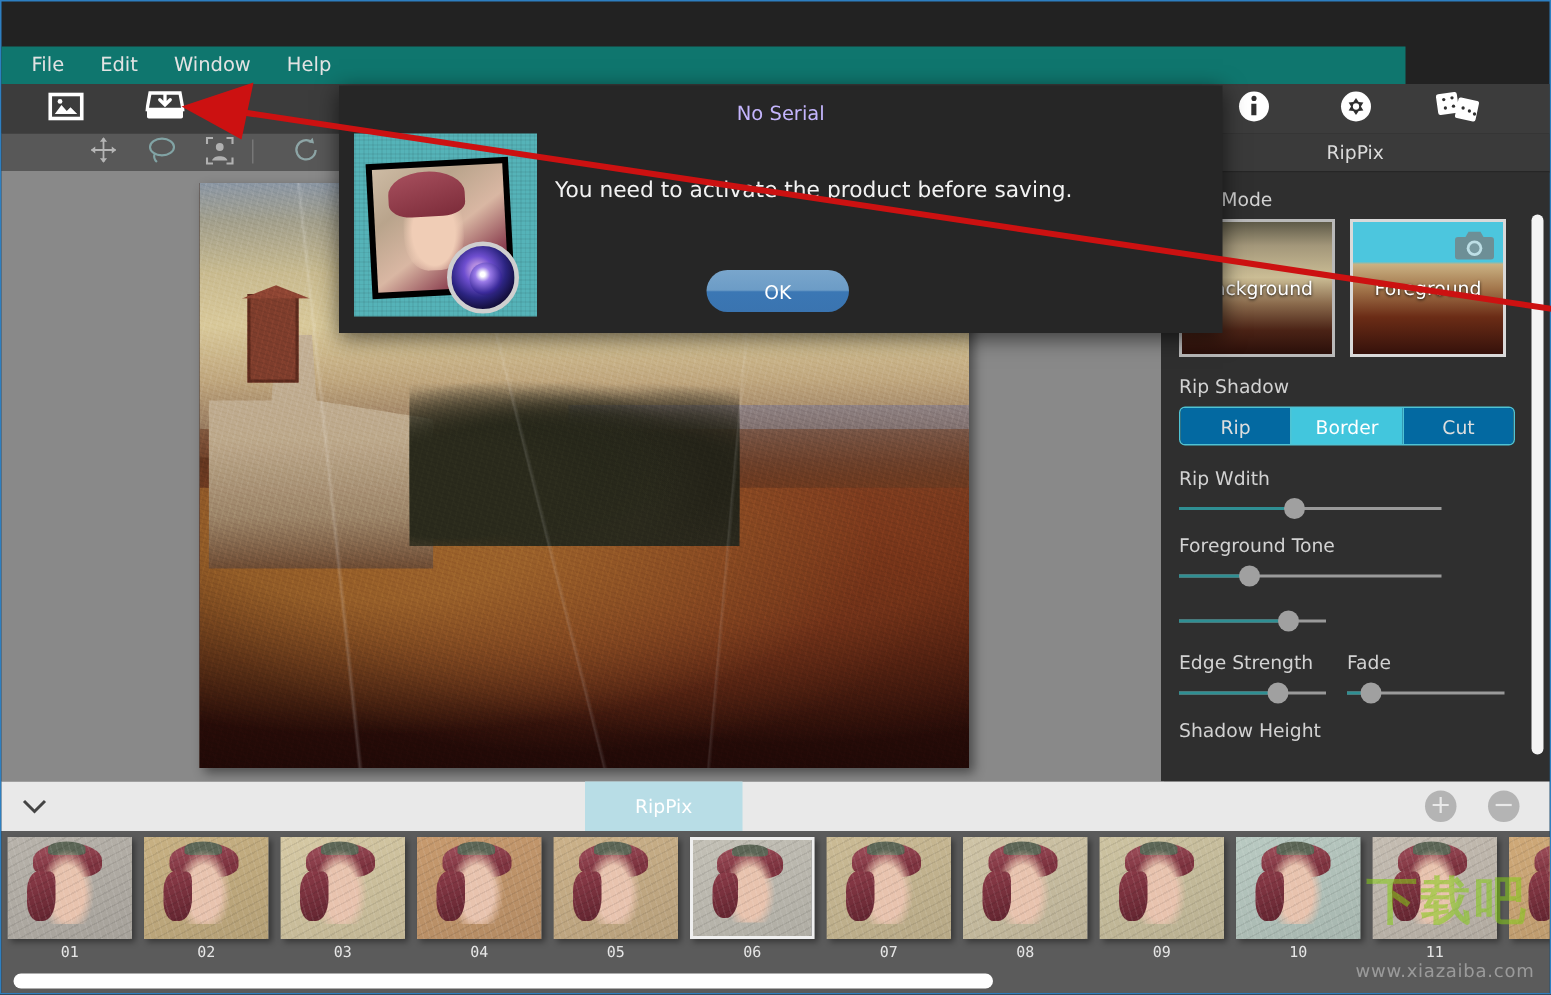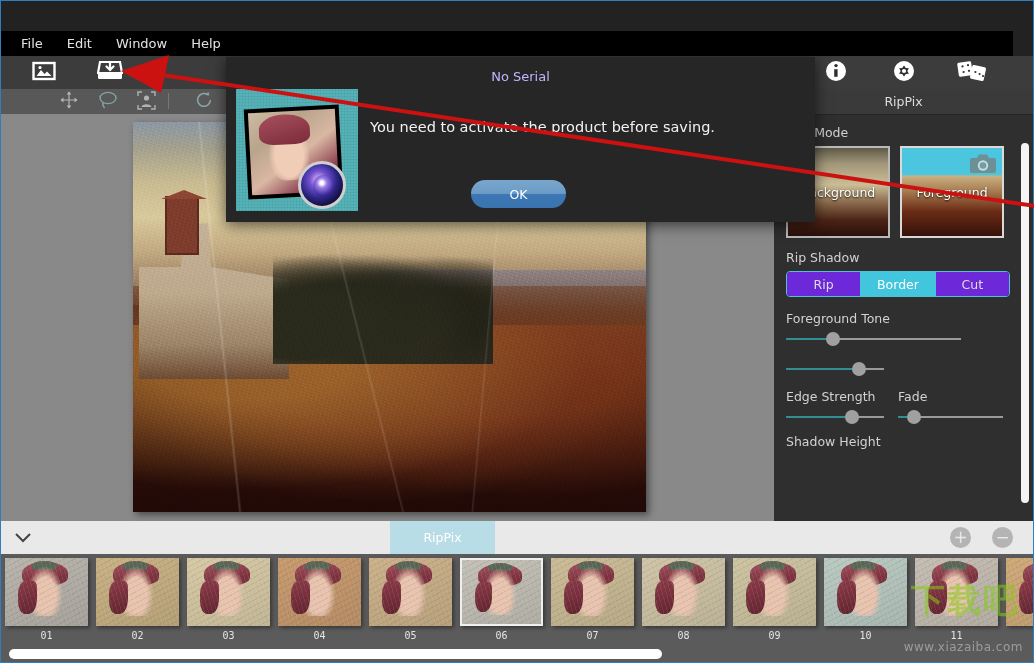--- a/index.html
+++ b/index.html
@@ -31,22 +31,22 @@
   .title-text { font-size:13.5px; color:#1b1b1b; letter-spacing:.1px; }
   .win-btns { margin-left:auto; display:flex; height:30px; }
   .win-btn {
     width:46px; height:30px; display:flex; align-items:center; justify-content:center;
     color:#222; font-size:13px; background:#fff;
   }
   .win-btn svg { display:block; }
 
   
   .menubar{
-    position:absolute; left:0; top:30px; width:1012px; height:25px;
-    background:#000000; display:flex; align-items:center; padding-left:8px;
+    position:absolute; left:0; top:30px; width:936px; height:25px;
+    background:#0f766e; display:flex; align-items:center; padding-left:8px;
   }
   .menu-item{
     color:#e3e3e3; font-size:13px; padding:3px 12px; cursor:default;
   }
 
   
   .toolbar{
     position:absolute; left:0; top:55px; width:1032px; height:33px;
     background:#3c3c3c;
   }
@@ -181,21 +181,21 @@
     text-shadow:0 1px 2px rgba(0,0,0,.9);
   }
   .mc-cam{ position:absolute; right:5px; top:5px; opacity:.72; }
 
   .seg{
     display:flex; width:224px; height:26px; border:1px solid #4fc3d4;
     border-radius:4px; overflow:hidden; margin-bottom:14px;
   }
   .seg-btn{
     flex:1; display:flex; align-items:center; justify-content:center;
-    color:#dedede; font-size:12.5px; background:#6d28d9;
+    color:#dedede; font-size:12.5px; background:#0369a1;
   }
   .seg-btn.active{ background:#42c6dd; color:#ffffff; }
   .seg-btn + .seg-btn{ border-left:1px solid #4fc3d4; }
 
   .ctl{ margin-bottom:9px; }
   .ctl-label{ color:#d2d2d2; font-size:12.5px; margin-bottom:5px; }
   .slider{ position:relative; height:16px; }
   .sl-track{
     position:absolute; left:0; top:7px; height:2px; background:#9a9a9a;
   }
@@ -500,20 +500,29 @@
         </div>
       </div>
 
       <div class="rp-label">Rip Shadow</div>
       <div class="seg">
         <div class="seg-btn">Rip</div>
         <div class="seg-btn active">Border</div>
         <div class="seg-btn">Cut</div>
       </div>
 
+      <div class="ctl">
+        <div class="ctl-label">Rip Wdith</div>
+        <div class="slider" style="width:175px">
+          <div class="sl-track" style="width:175px"></div>
+          <div class="sl-fill" style="width:77px"></div>
+          <div class="sl-thumb" style="left:77px"></div>
+        </div>
+
+      </div>
 
       <div class="ctl">
         <div class="ctl-label">Foreground Tone</div>
         <div class="slider" style="width:175px">
           <div class="sl-track" style="width:175px"></div>
           <div class="sl-fill" style="width:47px"></div>
           <div class="sl-thumb" style="left:47px"></div>
         </div>
 
       </div>

